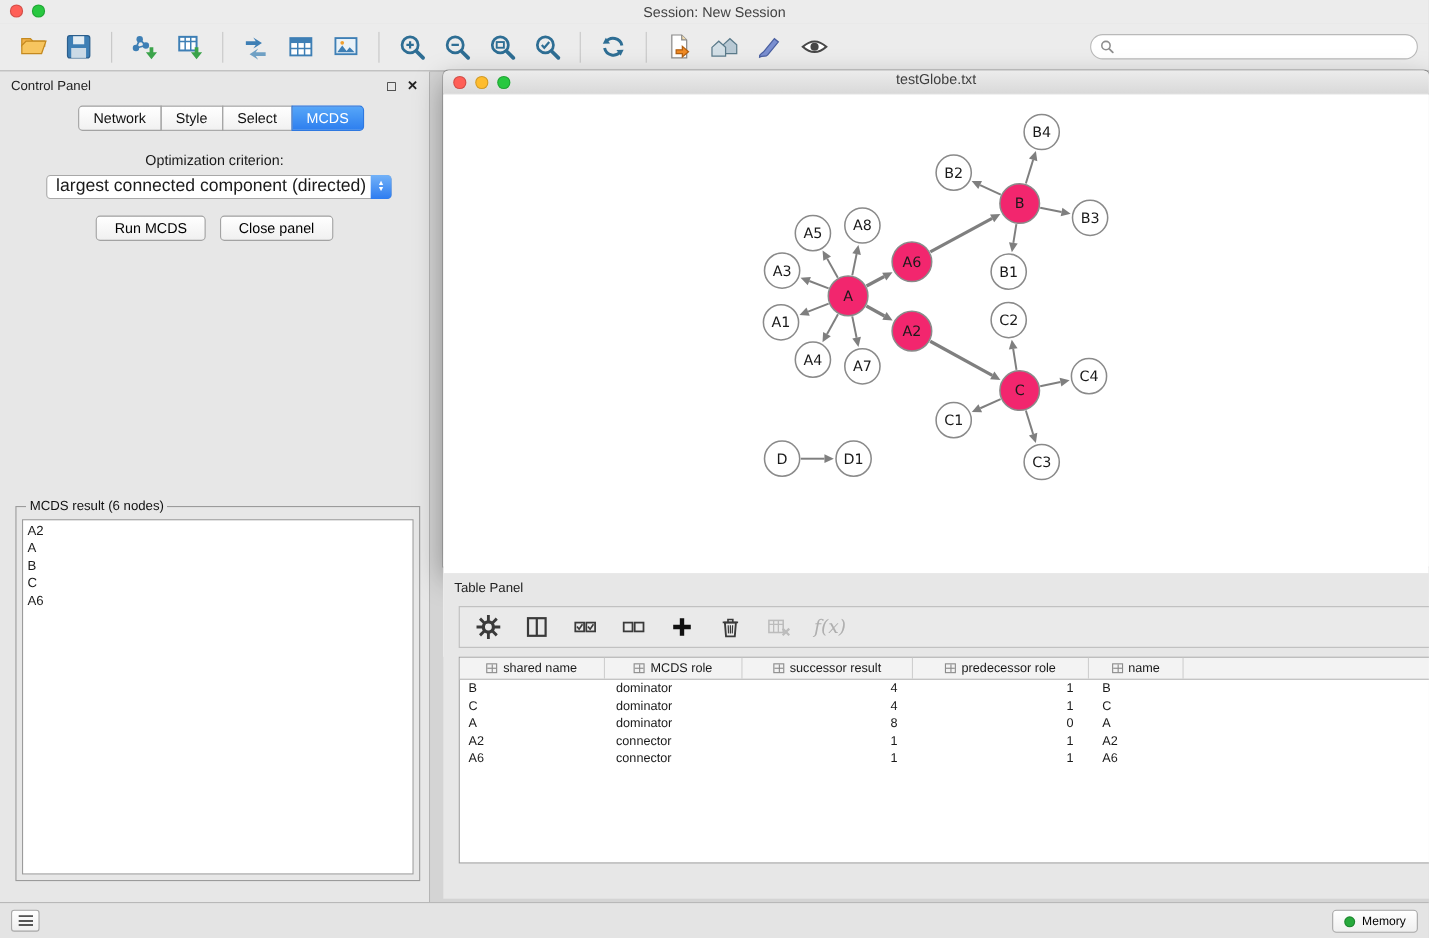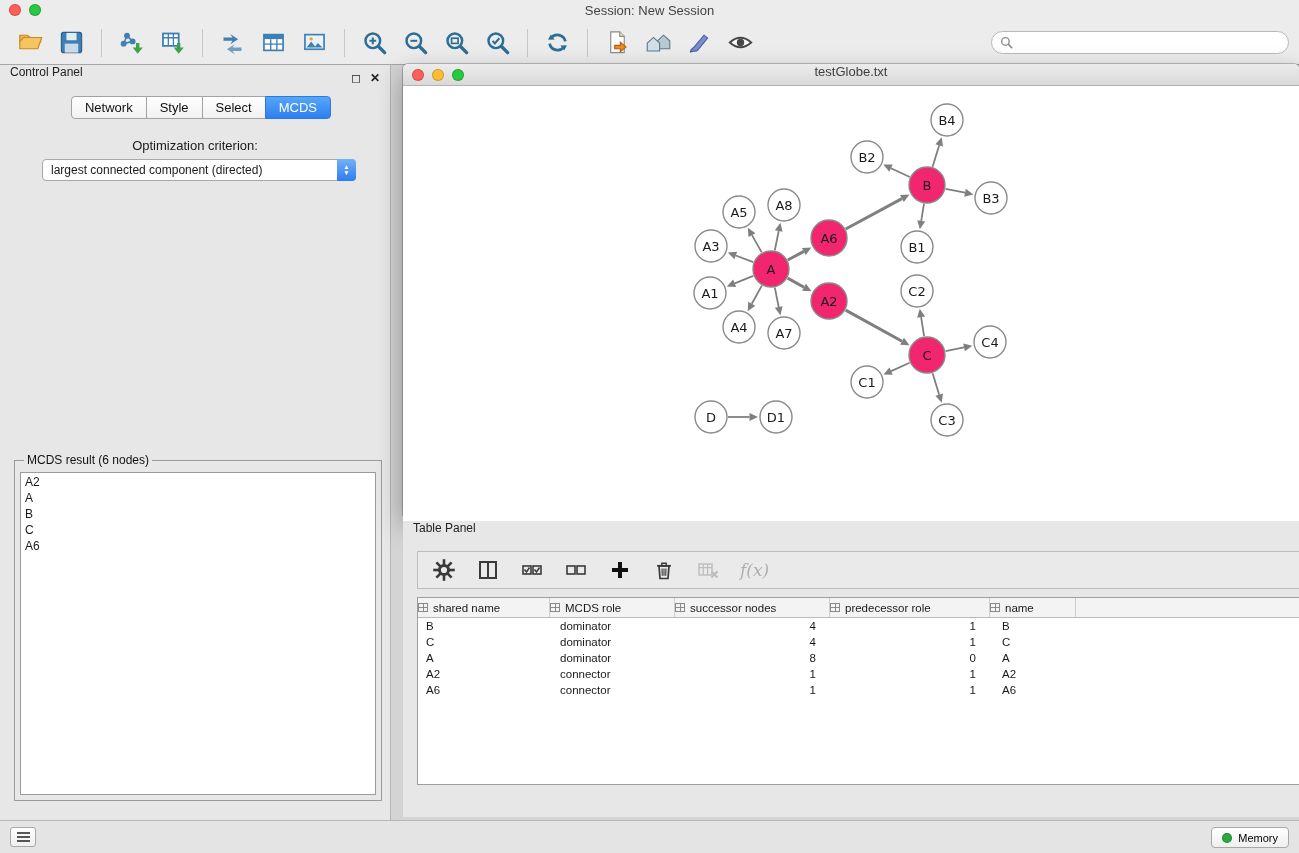--- a/index.html
+++ b/index.html
@@ -15,32 +15,32 @@
 
 
 .toolbar{position:absolute;top:21px;left:0;right:0;height:44px;background:#ECECEC;border-bottom:1px solid #A6A6A6;display:flex;align-items:center;padding:0 10px}
 .tbtn{background:none;border:none;padding:2px;margin:0 5px;cursor:pointer;display:flex;align-items:flex-start}
 .tsep{width:1px;height:28px;background:#C6C6C6;margin:0 9px}
 .searchbox{position:absolute;right:10px;top:10px;width:298px;height:23px;background:#fff;border:1px solid #B9B9B9;border-radius:12px;display:flex;align-items:center;padding:0 8px;gap:5px}
 .searchbox input{border:none;outline:none;flex:1;font-size:12px;background:transparent;font-family:"Liberation Sans",sans-serif}
 
 
 .control-panel{position:absolute;left:0;top:65px;width:391px;height:755px;background:#E7E7E7;border-right:1px solid #B5B5B5}
-.panel-header{height:26px;display:flex;padding:0 10px;font-size:12px;color:#222}
+.panel-header{height:26px;display:flex;align-items:center;padding:0 10px;font-size:12px;color:#222}
 .panel-hbtns{margin-left:auto;display:flex;gap:9px;align-items:center}
 .panel-hbtns span{font-size:12px;color:#222;cursor:pointer;line-height:1}
 .cp-tabs{position:absolute;top:31px;left:0;right:0;display:flex;justify-content:center}
 .seg{display:flex}
 .seg .tab{border:1px solid #A3A3A3;margin-left:-1px;background:linear-gradient(#FFFFFF,#F1F1F1);font-size:13px;padding:3px 13px;cursor:pointer;color:#111}
 .seg .tab:first-child{border-radius:4px 0 0 4px;margin-left:12px}
 .seg .tab:last-child{border-radius:0 4px 4px 0}
 .seg .tab.active{background:linear-gradient(#56A6F8,#2E7FEF);border-color:#2E78E0;color:#fff}
 .opt-label{position:absolute;top:73px;left:0;right:0;text-align:center;font-size:13px}
 .dropdown{position:absolute;top:94px;left:42px;width:314px;height:22px;background:#fff;border:1px solid #A8A8A8;border-radius:4px;display:flex;align-items:center;cursor:pointer}
-.dropdown .dval{flex:1;font-size:12px;padding:0 8px;white-space:nowrap;overflow:hidden}
+.dropdown .dval{flex:1;font-size:16px;padding:0 8px;white-space:nowrap;overflow:hidden}
 .dropdown .stepper{width:19px;height:22px;margin:-1px -1px -1px 0;border-radius:0 4px 4px 0;background:linear-gradient(#73B2F8,#2D7CF0);display:flex;flex-direction:column;align-items:center;justify-content:center;color:#fff;font-size:6.5px;line-height:6px}
 .cp-btnrow{position:absolute;top:131px;left:0;right:0;display:flex;justify-content:center;gap:13px}
 .cp-btnrow button{font-family:"Liberation Sans",sans-serif;font-size:13px;background:linear-gradient(#FFFFFF,#F0F0F0);border:1px solid #A3A3A3;border-radius:4px;height:23px;padding:0 16px;cursor:pointer}
 fieldset.mcds{position:absolute;left:14px;top:388px;width:368px;height:348px;border:1px solid #9B9B9B;padding:5px}
 fieldset.mcds legend{font-size:12px;padding:0 3px;margin-left:4px;color:#111}
 .result-list{width:100%;height:100%;background:#fff;border:1px solid #9B9B9B;overflow:hidden;padding:1px 0}
 .result-item{font-size:12px;line-height:16px;padding:0 4px;cursor:default}
 
 
 .network-window{position:absolute;left:403px;top:64px;width:896px;height:451px;background:#fff;border-radius:5px 5px 0 0;box-shadow:0 0 0 1px rgba(0,0,0,.22),0 10px 26px rgba(0,0,0,.35)}
@@ -52,21 +52,21 @@
 .net-canvas svg text{font-family:"DejaVu Sans","Liberation Sans",sans-serif;font-size:13px}
 .resize-grip{position:absolute;right:1px;bottom:1px;width:13px;height:13px;background:repeating-linear-gradient(135deg,transparent 0 3px,#B9B9B9 3px 4px)}
 
 
 .table-panel{position:absolute;left:403px;top:521px;width:1036px;height:296px;background:#E7E7E7}
 .tp-toolbar{position:absolute;top:30px;left:14px;right:6px;height:38px;background:#EAEAEA;border:1px solid #BDBDBD;display:flex;align-items:center;padding:0 12px;gap:16px}
 .tp-toolbar .tbtn{margin:0}
 .fx{font-family:"DejaVu Serif","Liberation Serif",serif;font-style:italic;font-size:17px;color:#AFAFAF}
 .ntable{position:absolute;top:76px;left:14px;right:6px;height:188px;background:#fff;border:1px solid #9E9E9E;display:flex;flex-direction:column}
 .thead{display:flex;height:20px;background:#F3F3F3;border-bottom:1px solid #B9B9B9;flex:none}
-.thcell{display:flex;align-items:center;gap:5px;font-size:11.5px;border-right:1px solid #CFCFCF;cursor:pointer}
+.thcell{display:flex;align-items:center;justify-content:center;gap:5px;font-size:11.5px;border-right:1px solid #CFCFCF;cursor:pointer}
 .col-icon{width:10px;height:9px;border:1px solid #8a8a8a;flex:none;background:linear-gradient(#8a8a8a,#8a8a8a) 0 3px/100% 1px no-repeat,linear-gradient(#8a8a8a,#8a8a8a) 4px 0/1px 100% no-repeat}
 .c0{width:132px}.c1{width:125px}.c2{width:155px}.c3{width:160px}.c4{width:86px}.cf{flex:1;border-right:none}
 .tbody{flex:1;overflow:hidden}
 .trow{display:flex;height:16px;align-items:center;cursor:default}
 .tcell{font-size:11.5px;white-space:nowrap;overflow:hidden}
 .tcell.col0{width:132px;padding-left:8px}
 .tcell.col1{width:125px;padding-left:10px}
 .tcell.col2{width:155px;text-align:right;padding-right:14px}
 .tcell.col3{width:160px;text-align:right;padding-right:14px}
 .tcell.col4{width:86px;padding-left:12px}
@@ -230,20 +230,24 @@
       <div class="tab active">MCDS</div>
     </div>
   </div>
   <div class="opt-label">Optimization criterion:</div>
   <div class="dropdown">
     <span class="dval">largest connected component (directed)</span>
     <span class="stepper">
         <span>▲</span>
         <span>▼</span>
       </span>
+  </div>
+  <div class="cp-btnrow">
+    <button>Run MCDS</button>
+    <button>Close panel</button>
   </div>
   <fieldset class="mcds">
     <legend>MCDS result (6 nodes)</legend>
     <div class="result-list">
         <div class="result-item">A2</div>
         <div class="result-item">A</div>
         <div class="result-item">B</div>
         <div class="result-item">C</div>
         <div class="result-item">A6</div>
       </div>
@@ -465,21 +469,21 @@
       <div class="thcell c0">
           <span class="col-icon"></span>
           <span>shared name</span>
         </div>
       <div class="thcell c1">
           <span class="col-icon"></span>
           <span>MCDS role</span>
         </div>
       <div class="thcell c2">
           <span class="col-icon"></span>
-          <span>successor nodes</span>
+          <span>successor result</span>
         </div>
       <div class="thcell c3">
           <span class="col-icon"></span>
           <span>predecessor role</span>
         </div>
       <div class="thcell c4">
           <span class="col-icon"></span>
           <span>name</span>
         </div>
       <div class="thcell cf"></div>

